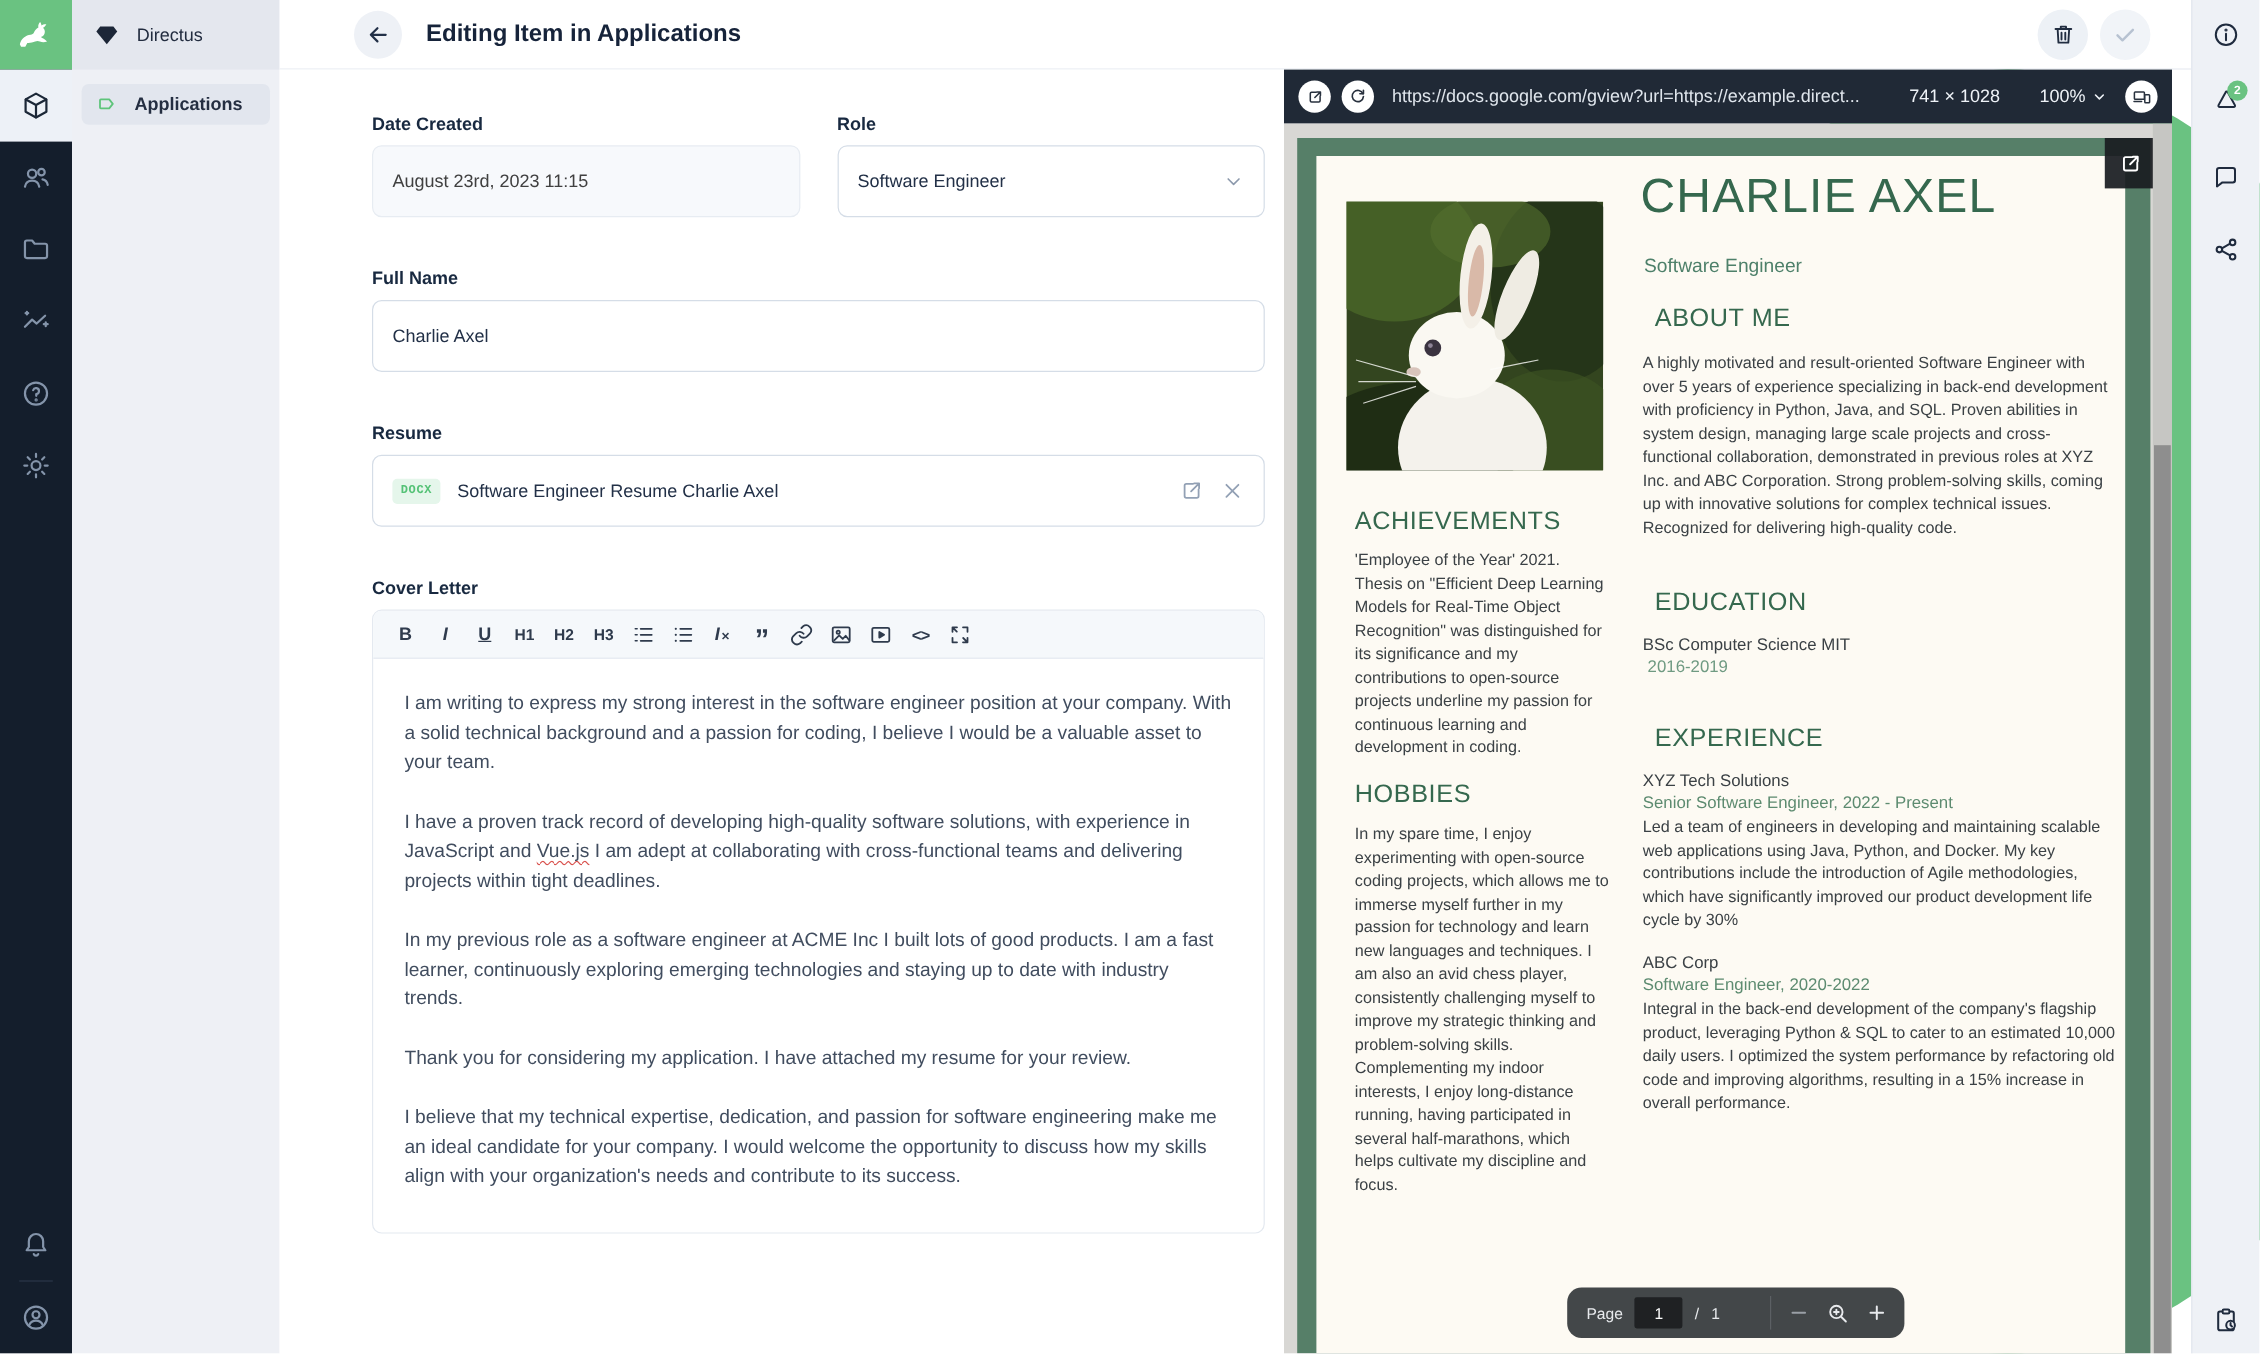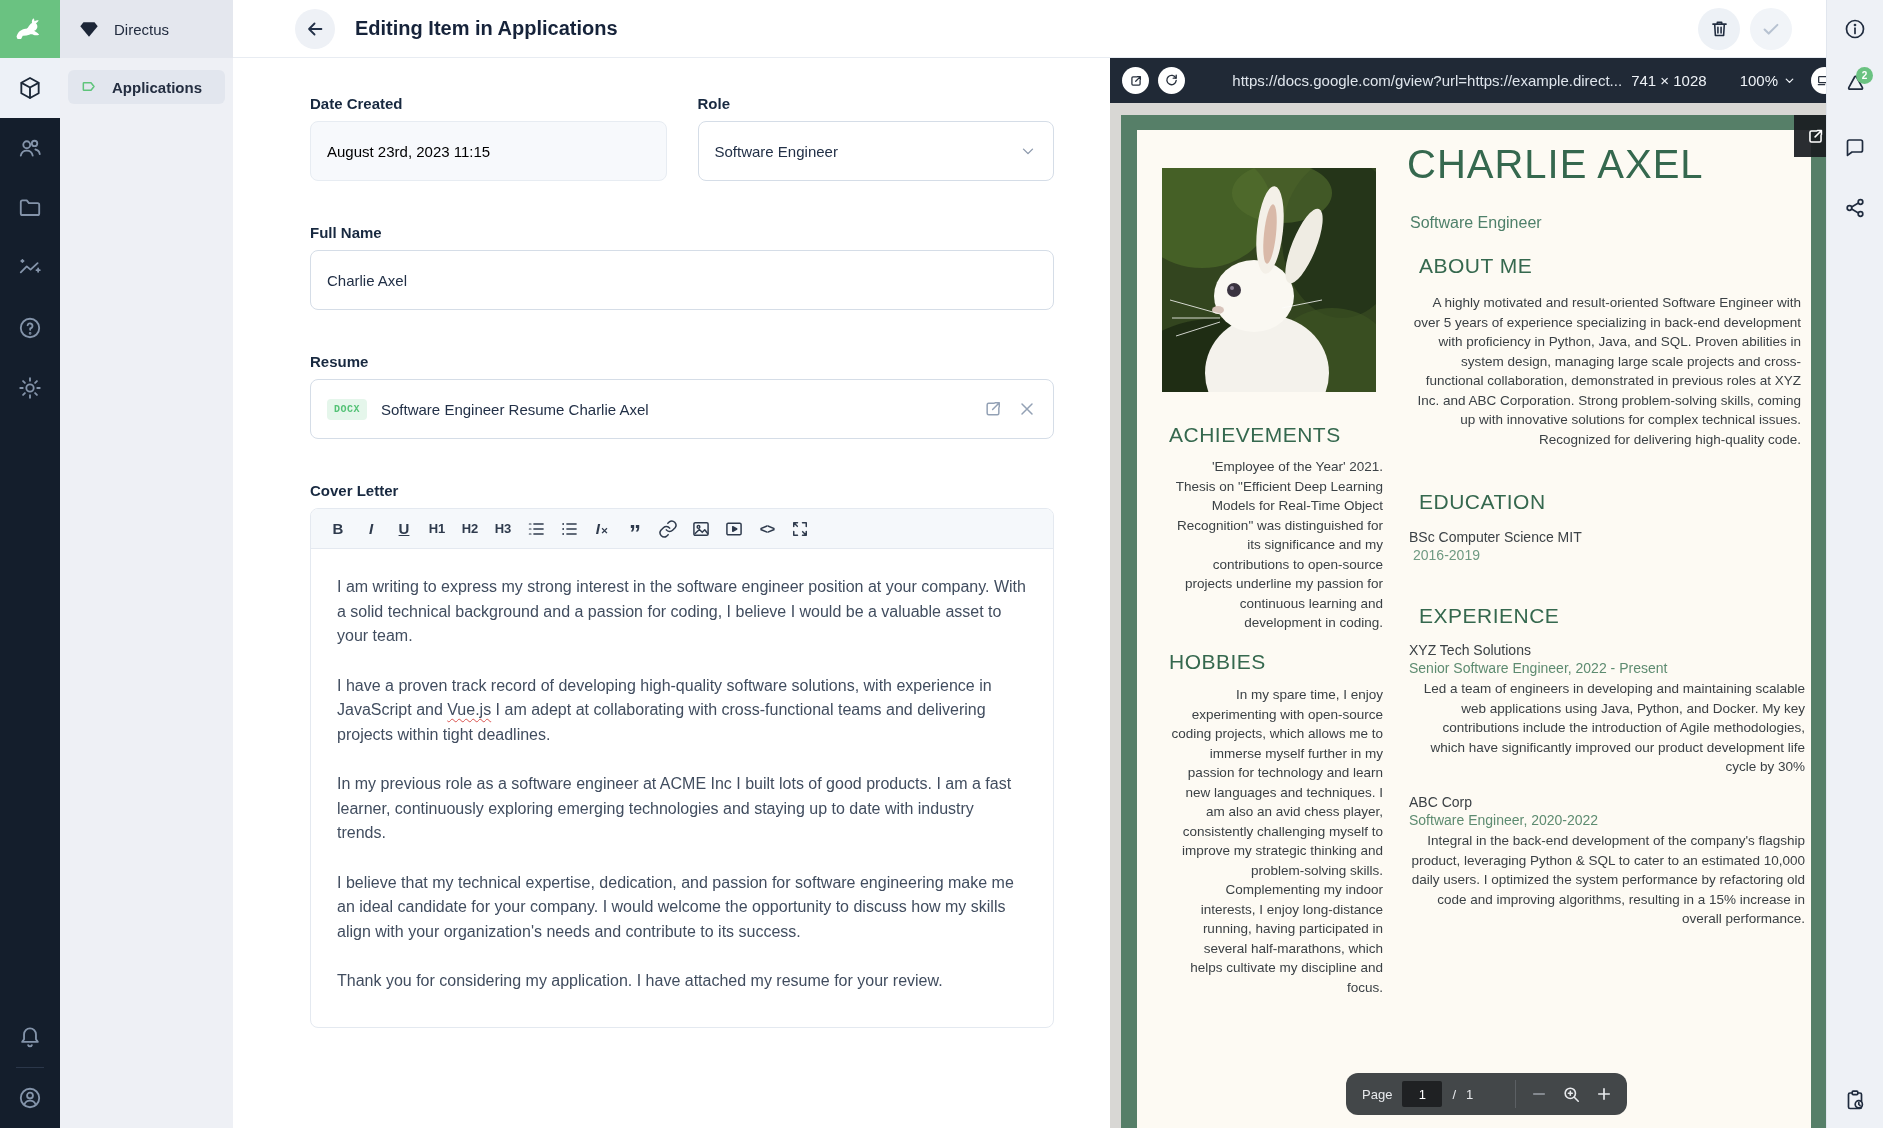--- a/index.html
+++ b/index.html
@@ -32,21 +32,21 @@
   .action-btn.preview { background:#6ac281; color:#fff; }
   .action-btn.delete { background:#edf1f6; color:#212d40; }
   .action-btn.save { background:#f1f4f8; color:#b7c2d1; }
 
   
   .form-area { position:absolute; left:233px; top:58px; width:853px; height:1070px; background:#fff; overflow:hidden; padding:37px 32px 0 77px; }
   .f-label { font-size:15px; font-weight:700; color:#182940; margin-bottom:9px; }
   .f-row { display:flex; gap:31px; }
   .f-col { flex:1; min-width:0; }
   .f-input { height:60px; border:1px solid #d5dde7; border-radius:8px; background:#fff; display:flex; align-items:center; padding:0 16px; font-size:15px; color:#223047; }
-  .f-input.disabled { background:#f7f9fc; border-color:#e7ecf2; color:#000000;text-align:center; }
+  .f-input.disabled { background:#f7f9fc; border-color:#e7ecf2; color:#404040;text-align:center; }
   .f-select { justify-content:space-between; cursor:pointer; }
   .chev { color:#8c99ac; }
   .mt { margin-top:43px; }
   .file-chip { background:#e5f6eb; color:#54c276; font-family:"Liberation Mono", monospace; font-size:10px; font-weight:700; letter-spacing:.5px; padding:5px 7px; border-radius:4px; margin-right:14px; }
   .file-name { font-size:15px; color:#223047; }
   .file-actions { margin-left:auto; display:flex; gap:14px; color:#93a1b5; }
   .file-actions > span { cursor:pointer; display:flex; }
 
   .editor { border:1px solid #e4e9f0; border-radius:8px; overflow:hidden; height:520px; }
   .editor-toolbar { height:40px; background:#f5f8fb; border-bottom:1px solid #e4e9f0; display:flex; align-items:center; padding:0 12px; gap:3px; }
@@ -57,21 +57,21 @@
   .tb-btn.h { font-size:13px; font-weight:700; }
   .tb-btn.quote { font-size:24px; font-weight:700; line-height:10px; padding-top:10px; }
   .tb-btn.code { font-size:14px; font-weight:700; letter-spacing:-1px; }
   .tb-btn.clearfmt { font-style:italic; font-weight:700; font-size:15px; }
   .clearfmt small { font-size:9px; font-style:normal; margin-left:1px; }
   .editor-body { padding:26px 26px; font-size:16px; line-height:24.5px; color:#414d5f; cursor:text; }
   .editor-body p { margin-bottom:25px; }
   .misspelled { text-decoration:underline wavy #d9534f; text-decoration-thickness:1px; text-underline-offset:3px; }
 
   
-  .preview { position:absolute; left:1110px; top:58px; width:740px; height:1070px;text-align:right; }
+  .preview { position:absolute; left:1070px; top:58px; width:740px; height:1070px; }
   .url-bar { height:45px; background:#202936; display:flex; align-items:center; padding:0 12px; gap:9px; }
   .circle-btn { width:27px; height:27px; border-radius:50%; background:#fff; color:#28313e; display:flex; align-items:center; justify-content:center; cursor:pointer; flex:none; }
   .url-text { flex:1; margin-left:6px; font-size:15px; color:#dfe5ec; white-space:nowrap; overflow:hidden; }
   .dims { font-size:15px; color:#eef2f7; white-space:nowrap; margin-right:24px; }
   .zoom-ctl { font-size:15px; color:#eef2f7; display:flex; align-items:center; gap:5px; cursor:pointer; margin-right:6px; white-space:nowrap; }
   .viewer { position:relative; height:1025px; background:#d8d7d4; overflow:hidden; }
 
   .doc-page { position:absolute; left:11px; top:12px; width:711px; height:1013px; background:#567f68; }
   .doc-inner { position:absolute; left:16px; right:21px; top:15px; bottom:0; background:#fdfaf3; }
   .doc-h { color:#35684e; font-size:21px; letter-spacing:.5px; }
@@ -347,22 +347,22 @@
               <svg width="20" height="20" viewBox="0 0 24 24" fill="none" stroke="currentColor" stroke-width="1.8" stroke-linecap="round" stroke-linejoin="round">
                 <path d="M4.5 9V4.5H9M15 4.5h4.5V9M19.5 15v4.5H15M9 19.5H4.5V15M4.8 4.8l4 4M19.2 19.2l-4-4"></path>
               </svg>
             </span>
         </div>
       </div>
       <div class="editor-body">
         <p>I am writing to express my strong interest in the software engineer position at your company. With a solid technical background and a passion for coding, I believe I would be a valuable asset to your team.</p>
         <p><span>I have a proven track record of developing high-quality software solutions, with experience in JavaScript and </span><span class="misspelled">Vue.js</span><span> I am adept at collaborating with cross-functional teams and delivering projects within tight deadlines.</span></p>
         <p>In my previous role as a software engineer at ACME Inc I built lots of good products. I am a fast learner, continuously exploring emerging technologies and staying up to date with industry trends.</p>
+        <p>Thank you for considering my application. I have attached my resume for your review.</p>
         <p>I believe that my technical expertise, dedication, and passion for software engineering make me an ideal candidate for your company. I would welcome the opportunity to discuss how my skills align with your organization's needs and contribute to its success.</p>
-        <p>Thank you for considering my application. I have attached my resume for your review.</p>
       </div>
     </div>
   </div>
 </div>
 
 <div class="preview">
   <div class="url-bar">
     <div class="circle-btn">
       <svg width="14" height="14" viewBox="0 0 24 24" fill="none" stroke="currentColor" stroke-width="2.2" stroke-linecap="round" stroke-linejoin="round">
           <path d="M13.5 5H6.8A1.8 1.8 0 0 0 5 6.8v10.4A1.8 1.8 0 0 0 6.8 19h10.4a1.8 1.8 0 0 0 1.8-1.8v-6.7M14.5 4.5h5v5M19 5l-7.5 7.5"></path>

